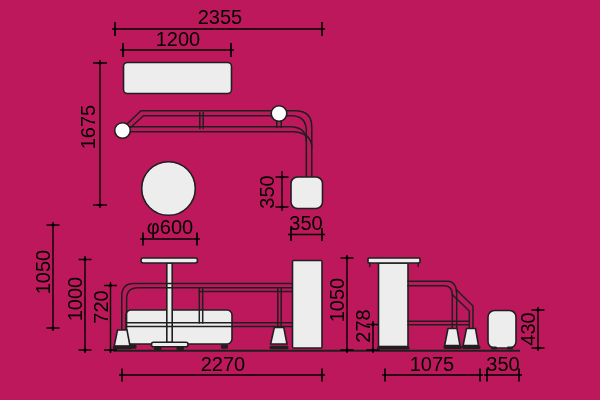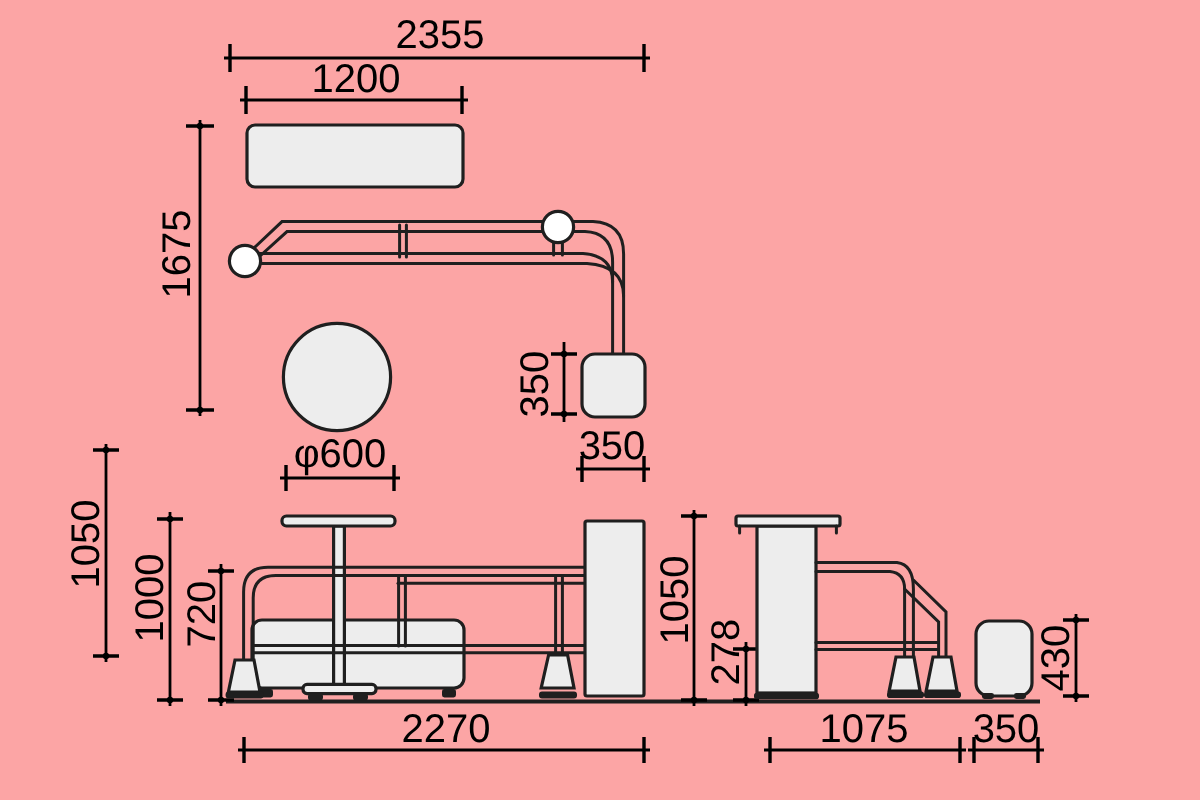--- a/index.html
+++ b/index.html
@@ -1,16 +1,16 @@
 <!DOCTYPE html>
 <html><head>
 <meta charset="utf-8">
 <style>
   html,body{margin:0;padding:0;background:#fff;}
-  .stage{position:relative;width:600px;height:400px;background:#fca5a5;overflow:hidden;
+  .stage{position:relative;width:600px;height:400px;background:#be185d;overflow:hidden;
          font-family:"Liberation Sans",sans-serif;}
   svg{display:block;}
   .dim{stroke:#000;stroke-width:1.4;fill:none;}
   .tick{stroke:#000;stroke-width:1.7;fill:none;}
   .dot{fill:#000;stroke:none;}
   .dimtxt{font-family:"Liberation Sans",sans-serif;font-size:20px;fill:#000;}
   .ln{stroke:#1f1f1f;stroke-width:1.5;fill:none;stroke-linecap:round;}
   .out{stroke:#1f1f1f;stroke-width:1.6;fill:#ededed;}
   .wht{stroke:#1f1f1f;stroke-width:1.6;fill:#ffffff;}
   .dark{fill:#1f1f1f;stroke:none;}

